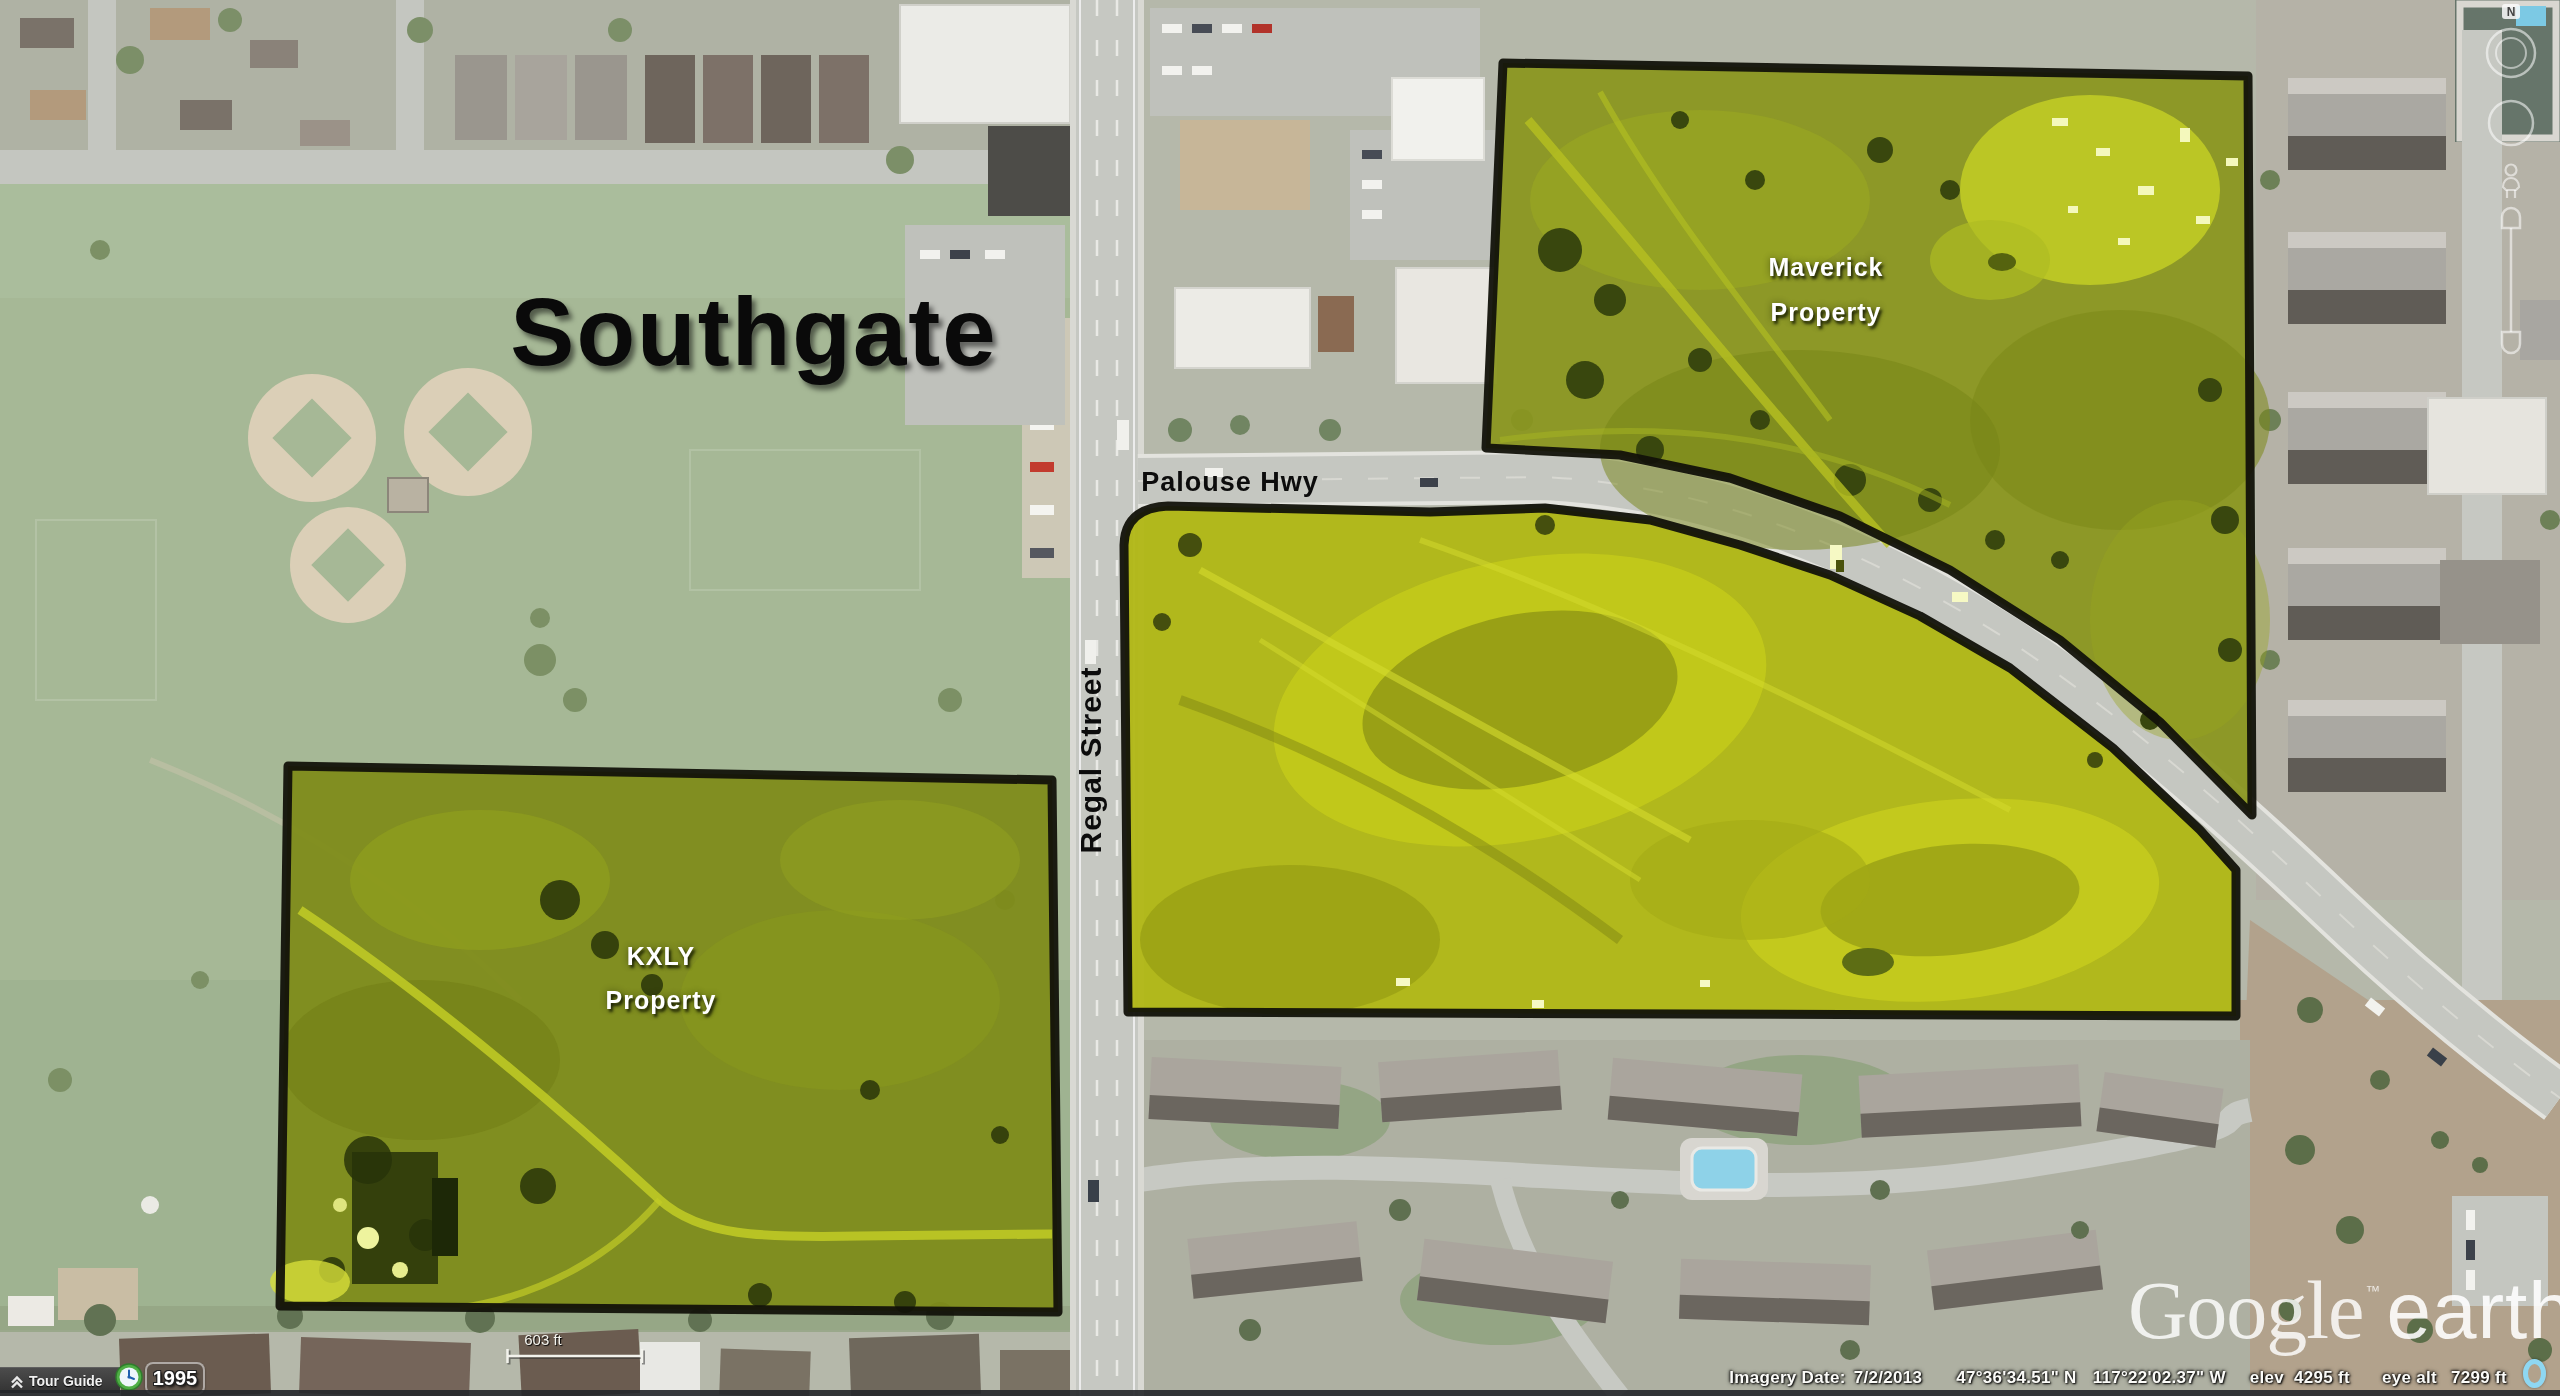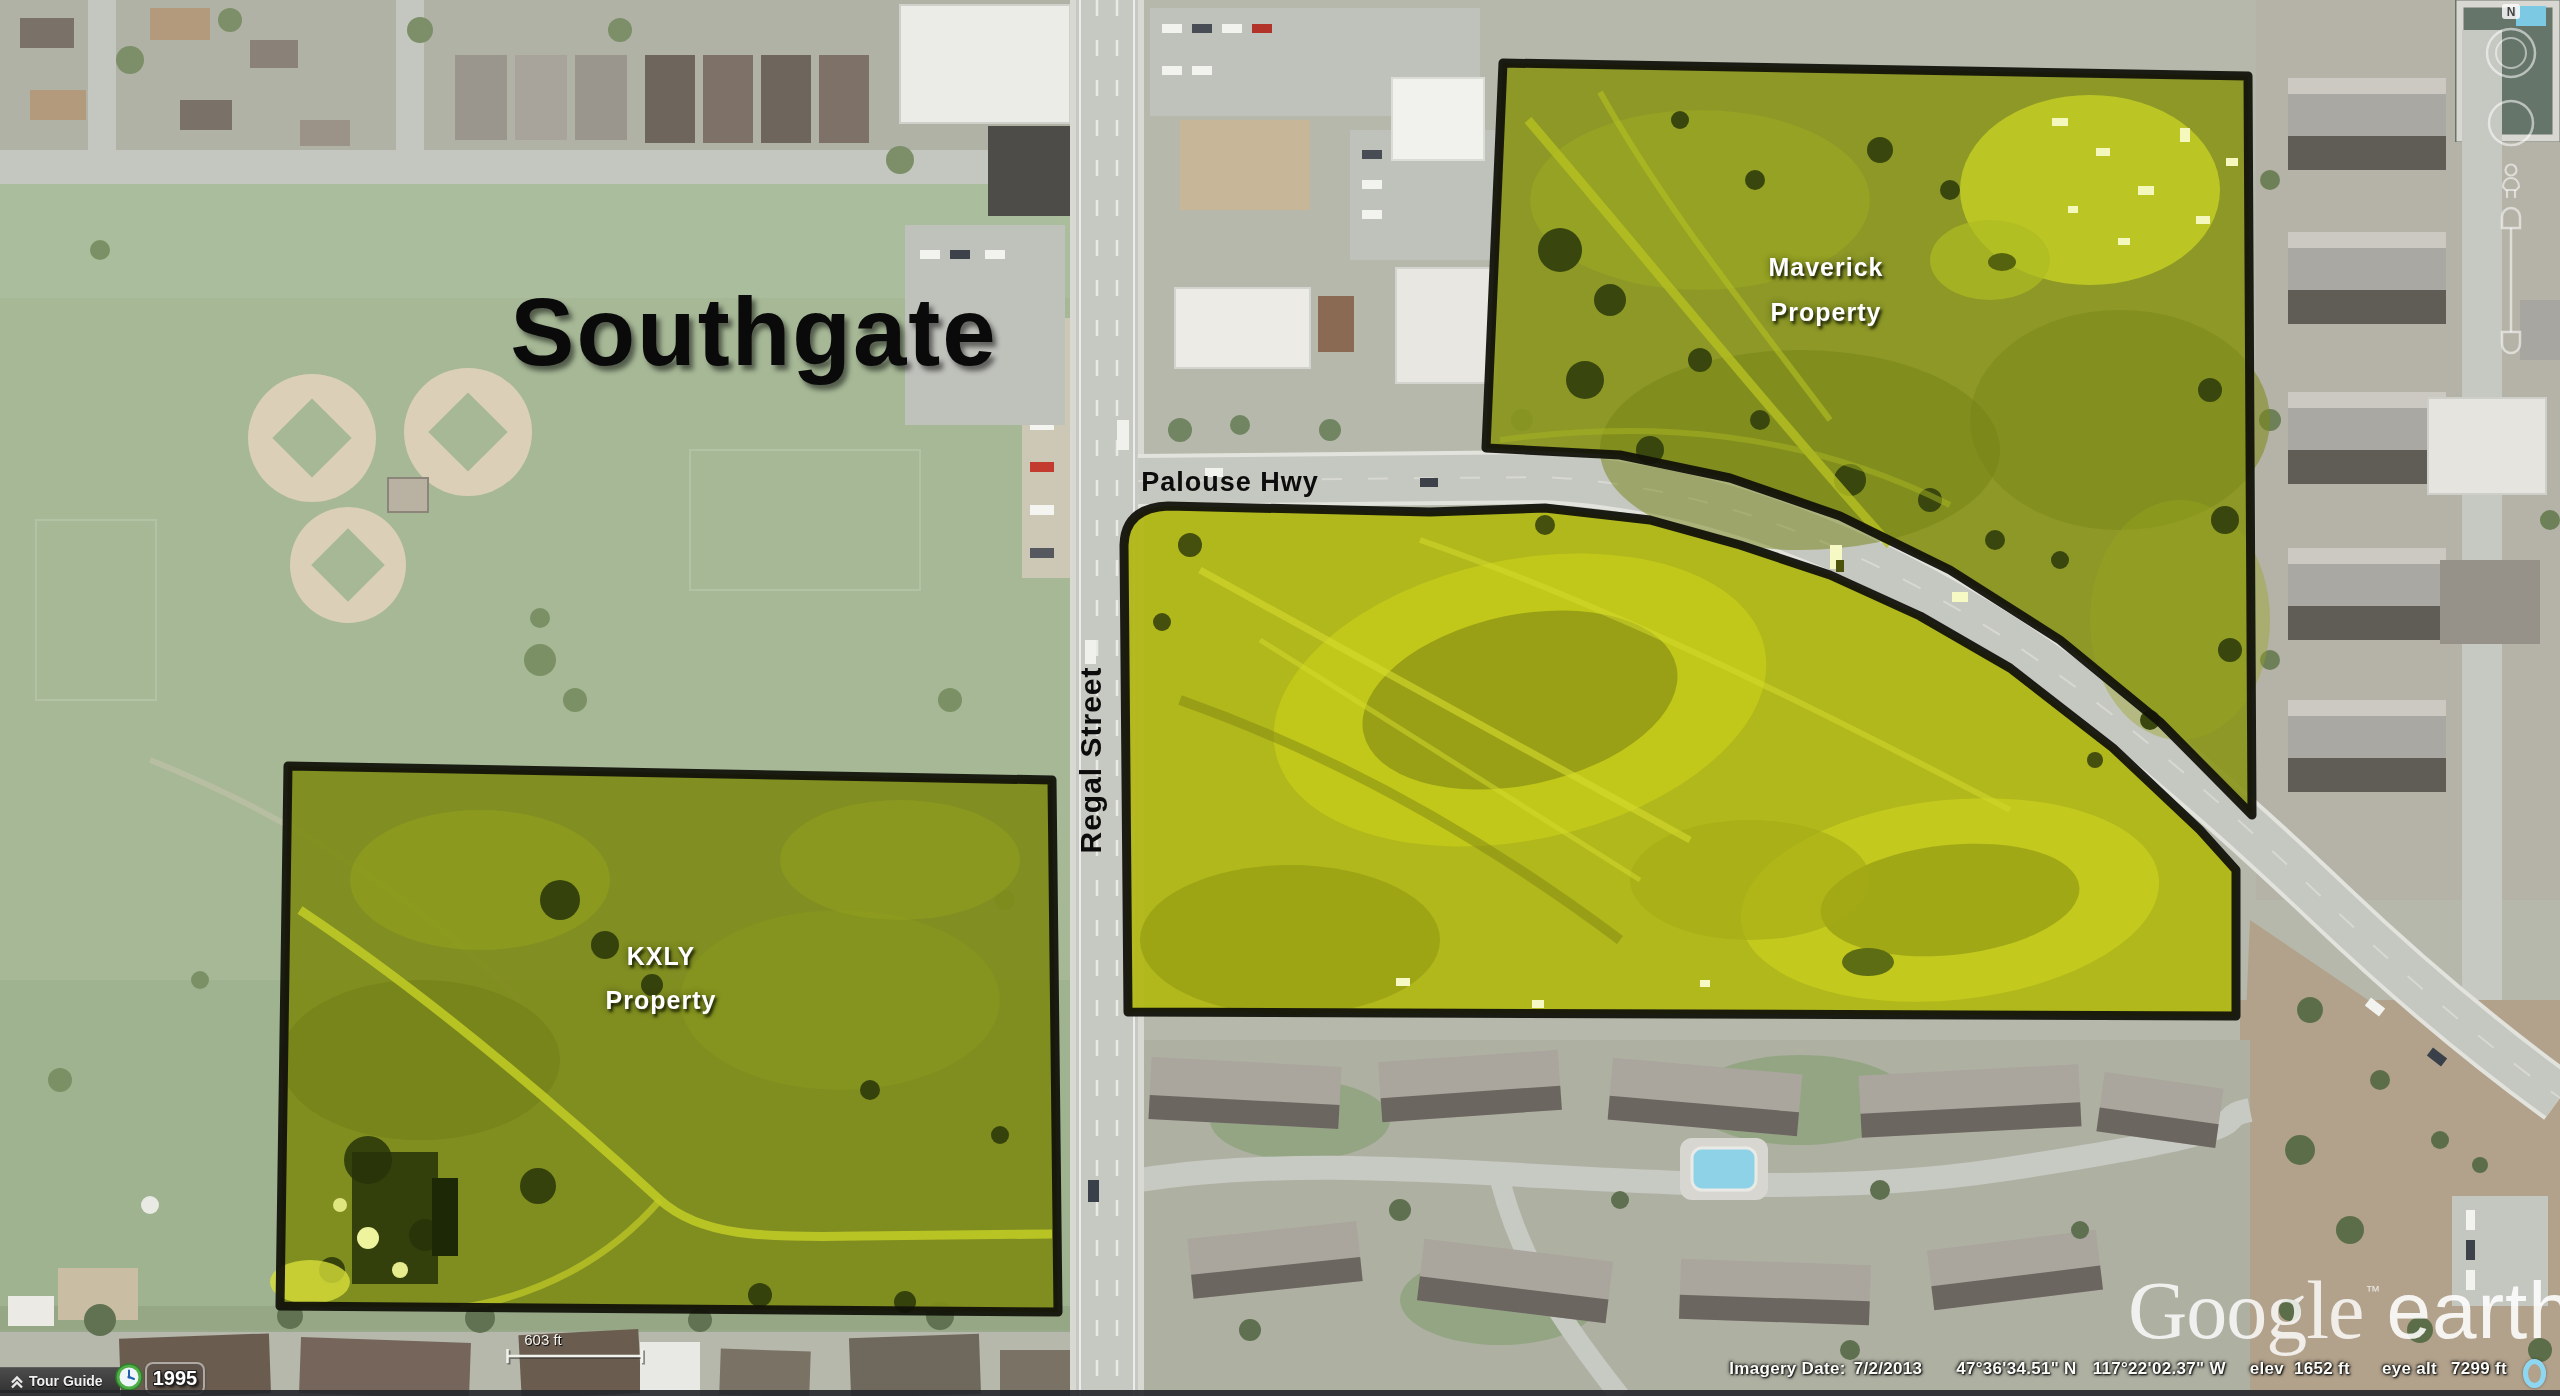--- a/index.html
+++ b/index.html
@@ -18,21 +18,21 @@
   .street-label{color:#0c0c0c;font-weight:bold;}
   .palouse{font-size:27px;letter-spacing:1px;}
   .regal{font-size:30px;letter-spacing:1px;transform:translate(-50%,-50%) rotate(-90deg);}
   .scale-label{font-size:15px;font-weight:400;color:#f4f4ef;
     text-shadow:1px 1px 1px #000;}
   .ge-logo{position:absolute;left:2128px;top:1264px;display:flex;align-items:baseline;}
   .ge-google{font-family:"Liberation Serif",serif;font-size:82px;
     color:rgba(255,255,255,.82);letter-spacing:-1px;}
   .ge-tm{font-size:15px;color:rgba(255,255,255,.75);position:relative;top:-42px;margin:0 6px 0 2px;}
   .ge-earth{font-size:80px;font-weight:400;letter-spacing:1px;color:rgba(255,255,255,.88);}
-  .status-bar{position:absolute;right:14px;bottom:8px;display:flex;align-items:flex-start;
+  .status-bar{position:absolute;right:14px;bottom:8px;display:flex;align-items:flex-end;
     font-size:17px;font-weight:bold;color:#fbfbf8;letter-spacing:.3px;
     text-shadow:1px 1px 2px #000,-1px -1px 2px rgba(0,0,0,.6),0 0 4px rgba(0,0,0,.8);}
   .status-bar span{display:inline-block;}
   .streaming{width:13px;height:19px;border:5px solid #8ed7f2;border-radius:50%;
     margin-left:16px;box-shadow:0 0 3px rgba(0,0,0,.4);}
   .tour-guide{position:absolute;left:0;top:1367px;width:120px;height:25px;
     background:linear-gradient(#4c4c4c,#323232);border-top:1px solid #606060;
     display:flex;align-items:center;color:#f0f0f0;font-size:14px;font-weight:bold;
     text-shadow:0 1px 1px #000;cursor:pointer;}
   .tour-guide .tg-text{margin-left:3px;}
@@ -437,21 +437,21 @@
     <span class="ge-tm">™</span>
     <span class="ge-earth">earth</span>
   </div>
 
   <div class="status-bar">
     <span>Imagery Date:</span>
     <span style="margin-left:8px">7/2/2013</span>
     <span style="margin-left:34px">47°36'34.51" N</span>
     <span style="margin-left:16px">117°22'02.37" W</span>
     <span style="margin-left:24px">elev</span>
-    <span style="margin-left:10px">1652 ft</span>
+    <span style="margin-left:10px">4295 ft</span>
     <span style="margin-left:32px">eye alt</span>
     <span style="margin-left:14px">7299 ft</span>
     <span class="streaming"></span>
   </div>
 
   <div class="tour-guide">
     <svg width="18" height="18" viewBox="0 0 18 18" style="margin-left:8px">
       <path d="M4,10.5 L9,5.5 L14,10.5 M4,15.5 L9,10.5 L14,15.5" stroke="#e8e8e8" stroke-width="2.4" fill="none"></path>
     </svg>
     <span class="tg-text">Tour Guide</span>

